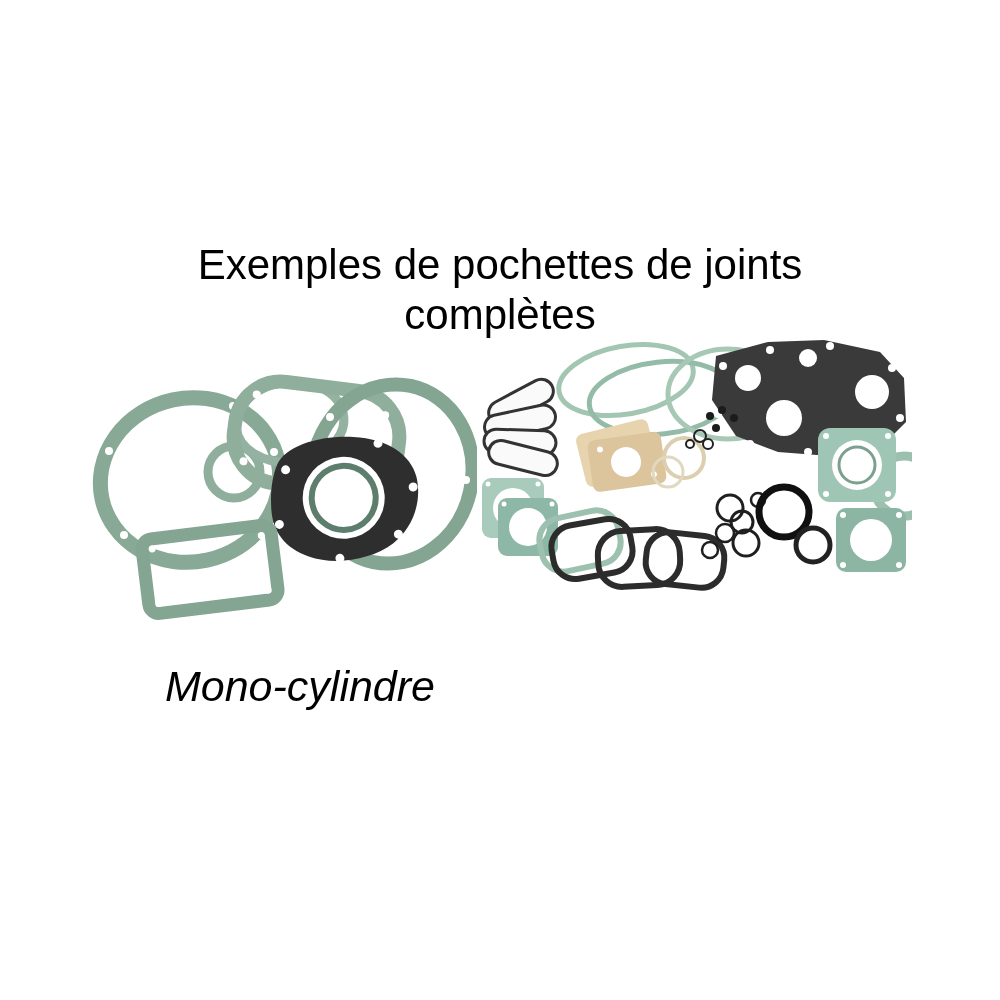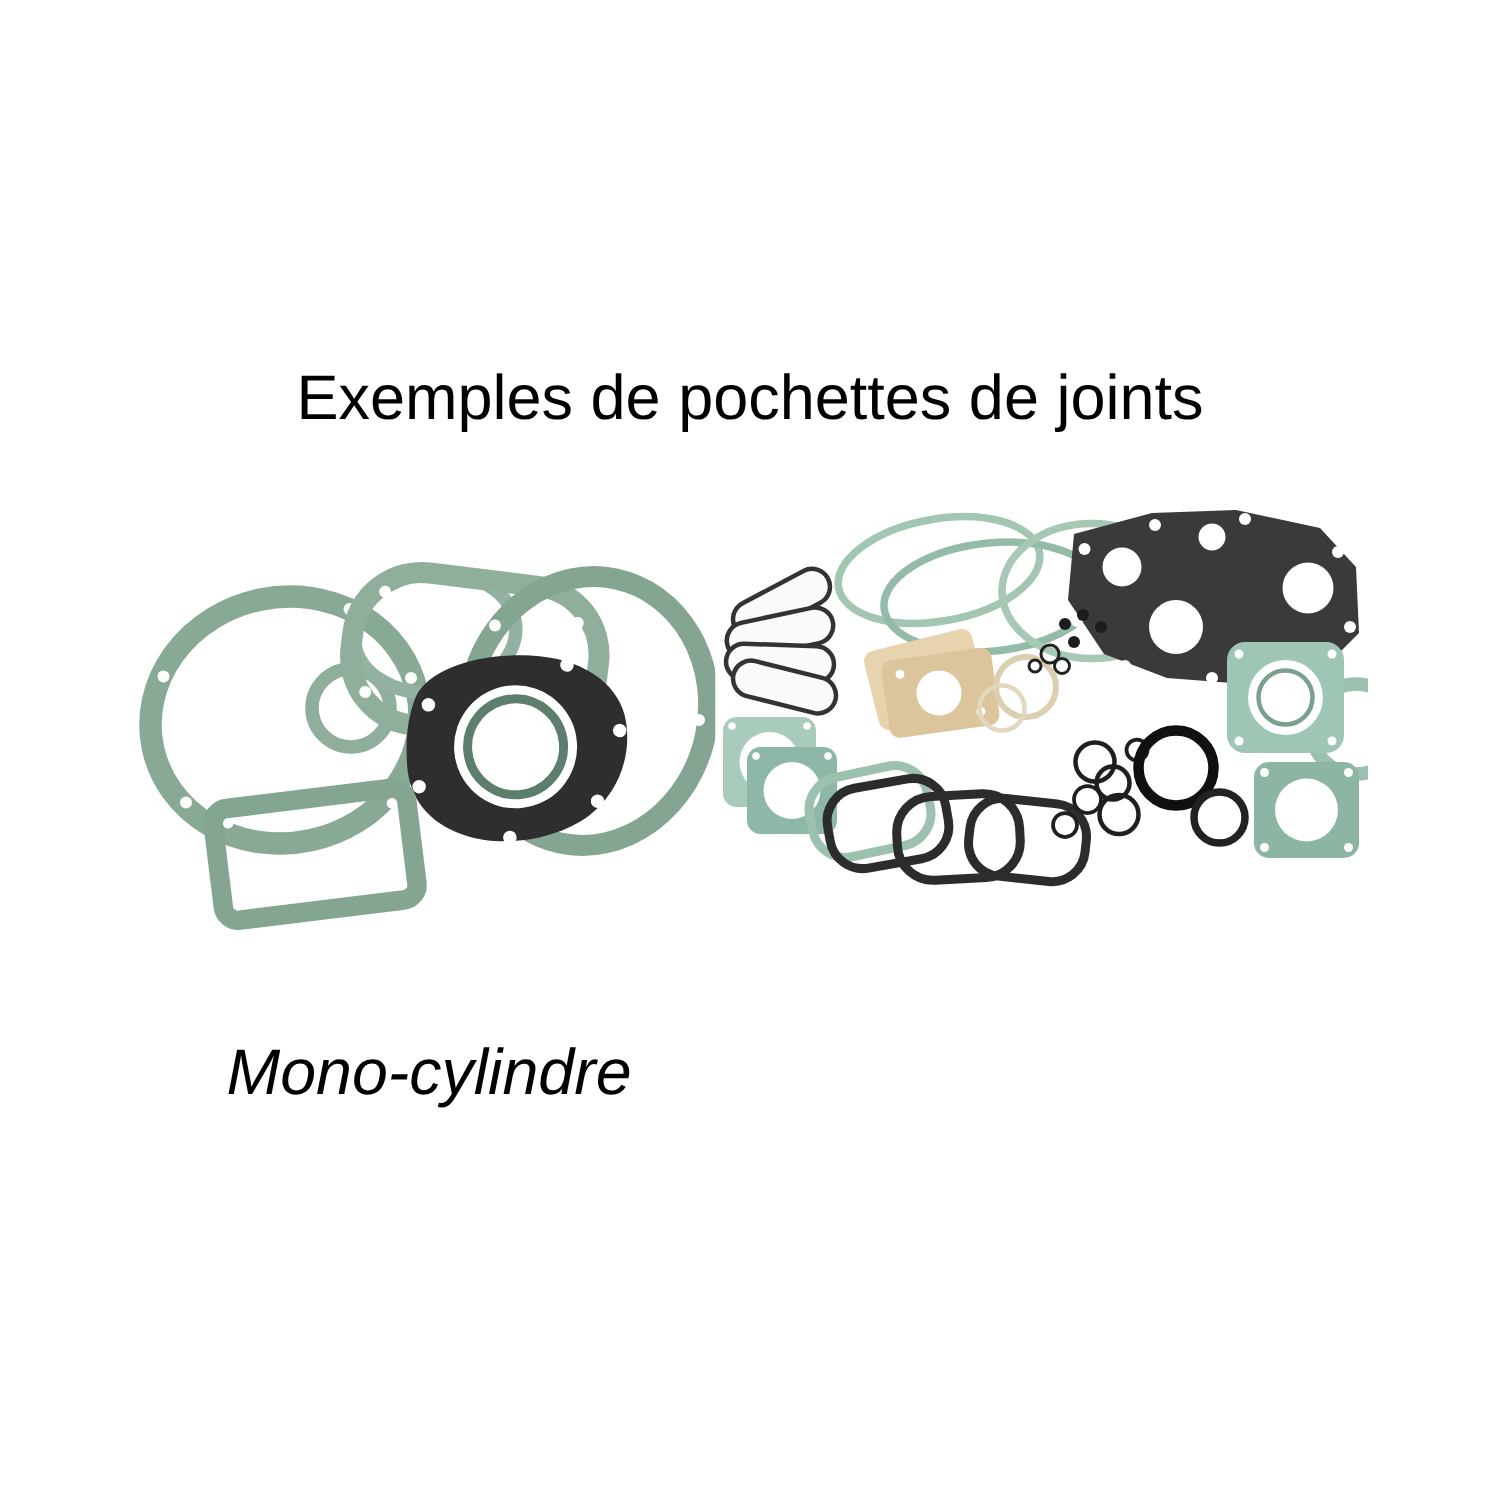--- a/index.html
+++ b/index.html
@@ -29,30 +29,31 @@
   .photo-right { left: 476px; top: 338px; width: 436px; height: 292px; }
   .photo svg { display: block; width: 100%; height: 100%; }
   .label {
     position: absolute;
     font-style: italic;
     font-size: 43px;
     font-weight: 400;
     color: #000000;
     text-align: center;
   }
-  .label-left  { left: 76px;  top: 662px; width: 420px; margin-top: 29px; }
+  .label-left  { left: 90px;  top: 662px; width: 420px; }
   .label-right { left: 505px; top: 665px; width: 420px; }
 </style>
 </head>
 <body>
 
 <div class="page">
 
   <div class="title">
     <div>Exemples de pochettes de joints</div>
+    <div>complètes</div>
   </div>
 
   <figure class="photo photo-left">
     <svg viewBox="0 0 395 258" preserveAspectRatio="none">
 
       <g>
         <ellipse cx="108" cy="108" rx="90" ry="82" fill="none" stroke="#87a995" stroke-width="15" transform="rotate(-12 108 108)"></ellipse>
         <circle cx="27" cy="79" r="4" fill="#ffffff"></circle>
         <circle cx="42" cy="163" r="4" fill="#ffffff"></circle>
         <circle cx="151" cy="34" r="4" fill="#ffffff"></circle>

